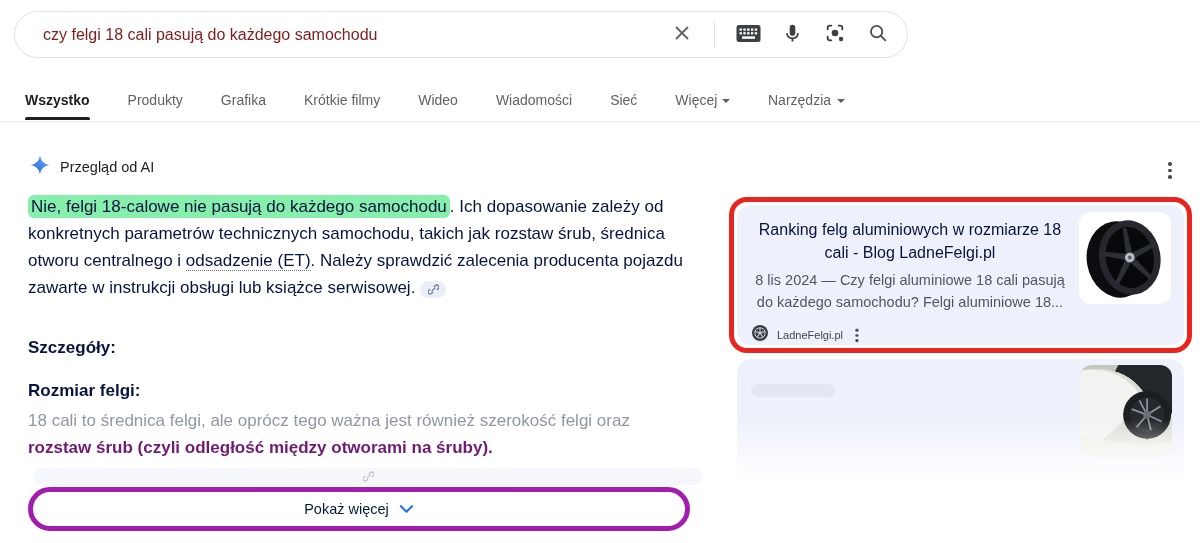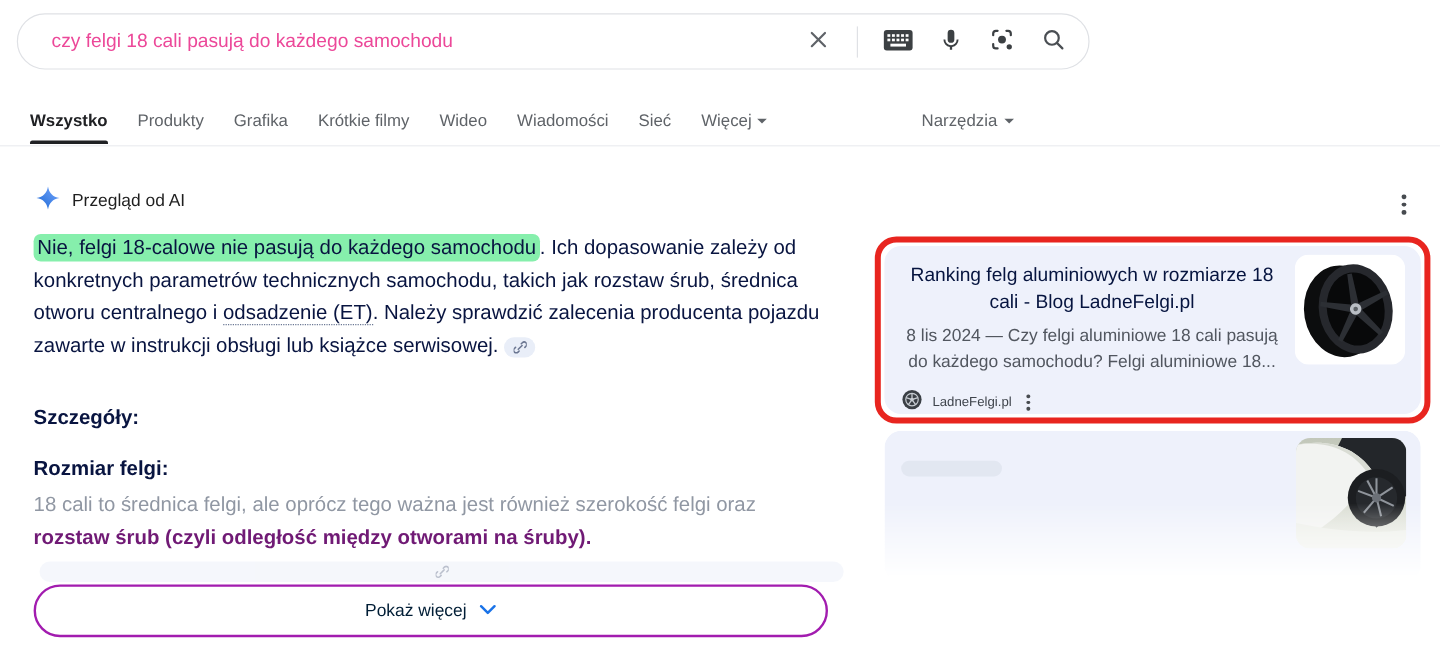--- a/index.html
+++ b/index.html
@@ -3,29 +3,29 @@
 <meta charset="utf-8">
 <style>
   html,body{margin:0;padding:0;background:#fff;}
   body{width:1200px;height:543px;overflow:hidden;position:relative;
        font-family:"Liberation Sans","DejaVu Sans",sans-serif;-webkit-font-smoothing:antialiased;}
   .abs{position:absolute;}
 
   
   .search-bar{left:14px;top:11px;width:894px;height:47px;border:1px solid #dfe1e5;border-radius:24px;
               background:#fff;display:flex;align-items:center;box-sizing:border-box;padding:0 18px 0 26px;}
-  .search-input{flex:1;border:none;outline:none;font-size:16px;color:#ec4899;background:transparent;
+  .search-input{flex:1;border:none;outline:none;font-size:16px;color:#7f1d1d;background:transparent;
                 font-family:inherit;}
   .sb-icons{display:flex;align-items:center;gap:21px;}
   .ibtn{border:none;background:none;padding:0;margin:0;cursor:pointer;display:flex;align-items:center;}
   .sb-divider{width:1px;height:26px;background:#dfe1e5;}
 
   
   .tabs{left:0;top:84px;width:1200px;height:37px;border-bottom:1px solid #ebedf0;}
-  .tabs-inner{position:absolute;left:25px;top:0;display:flex;gap:25px;align-items:center;height:32px;}
+  .tabs-inner{position:absolute;left:25px;top:0;display:flex;gap:38px;align-items:center;height:32px;}
   .tab{font-size:14px;color:#5f6368;white-space:nowrap;cursor:pointer;position:relative;height:32px;
        display:flex;align-items:center;gap:5px;}
   .tab.active{color:#202124;font-weight:700;}
   .tab.active .tab-underline{position:absolute;left:0;right:0;bottom:-4px;height:3px;background:#202124;
        border-radius:2px 2px 0 0;}
   .caret{width:0;height:0;border-left:4px solid transparent;border-right:4px solid transparent;
          border-top:4px solid #5f6368;margin-top:2px;}
   .tools{position:absolute;left:768px;top:0;height:32px;display:flex;align-items:center;gap:6px;
          font-size:14px;color:#5f6368;cursor:pointer;}
 
@@ -41,21 +41,21 @@
   .ans-link{border-bottom:1.6px dotted #6b7894;cursor:pointer;}
   .cite-chip{display:inline-flex;align-items:center;justify-content:center;width:26px;height:17px;
              background:#e9eef8;border-radius:9px;vertical-align:-2px;margin-left:5px;cursor:pointer;}
   .cite-chip.faded{opacity:.45;}
 
   .sec-heading{left:28px;top:338px;font-size:17px;font-weight:700;color:#081440;}
   .sub-heading{left:28px;top:381px;font-size:17px;font-weight:700;color:#081440;}
   .faded{left:28px;top:407px;width:670px;font-size:17px;line-height:27px;color:#9097a3;}
   .faded .l2{color:#701a75;font-weight:bold;}
 
-  .show-more{left:28px;top:487px;width:662px;height:44px;border:2px solid #a21caf;border-radius:24px;
+  .show-more{left:28px;top:487px;width:662px;height:44px;border:5px solid #a21caf;border-radius:24px;
              background:#fff;display:flex;align-items:center;justify-content:center;gap:10px;cursor:pointer;}
   .show-more span{font-size:14.5px;font-weight:500;color:#001d35;}
 
   
   .card{background:#eef1fb;border-radius:14px;box-sizing:border-box;padding:13px 14px;text-align:center;}
   .card-1{left:737px;top:205px;width:447px;height:140px;cursor:pointer;}
   .card-2{left:737px;top:359px;width:447px;height:126px;cursor:pointer;
           -webkit-mask-image:linear-gradient(180deg,#000 48%,transparent 97%);
           mask-image:linear-gradient(180deg,#000 48%,transparent 97%);}
   .card-text{width:318px;}

